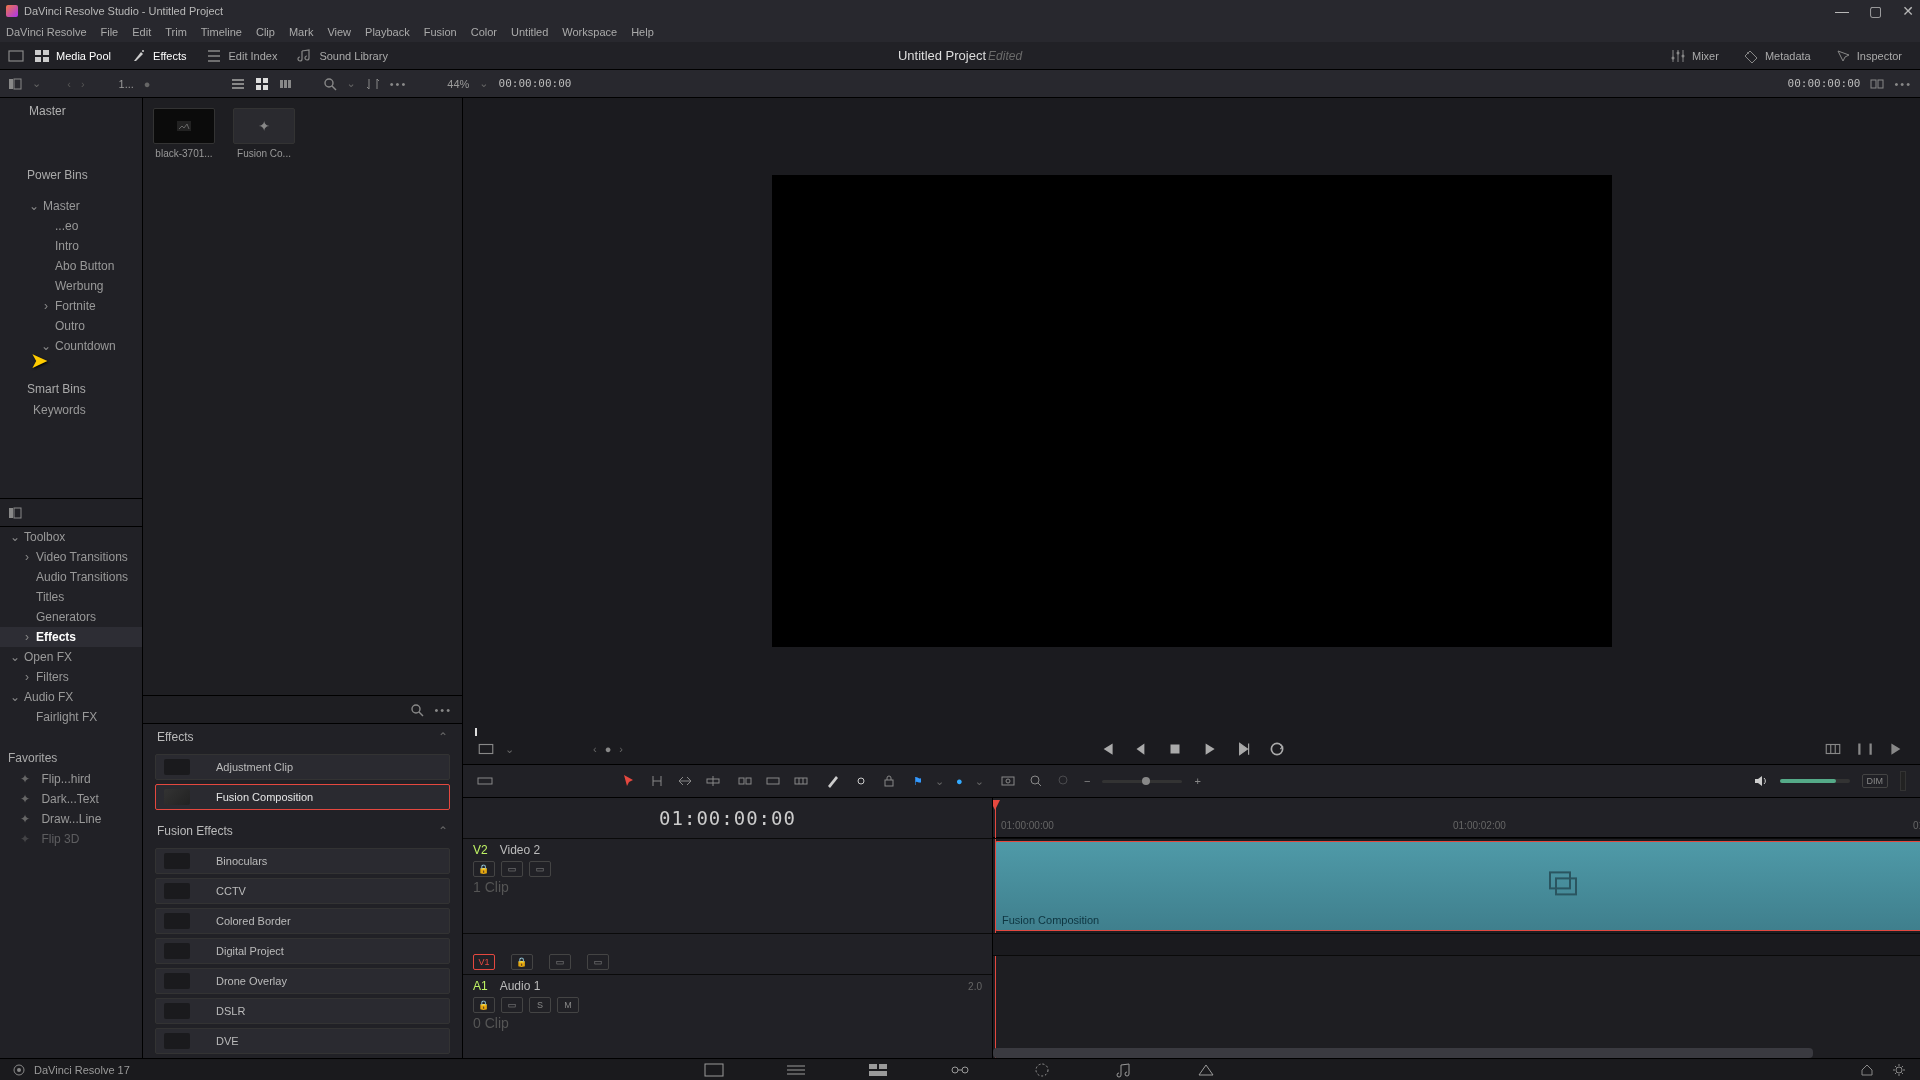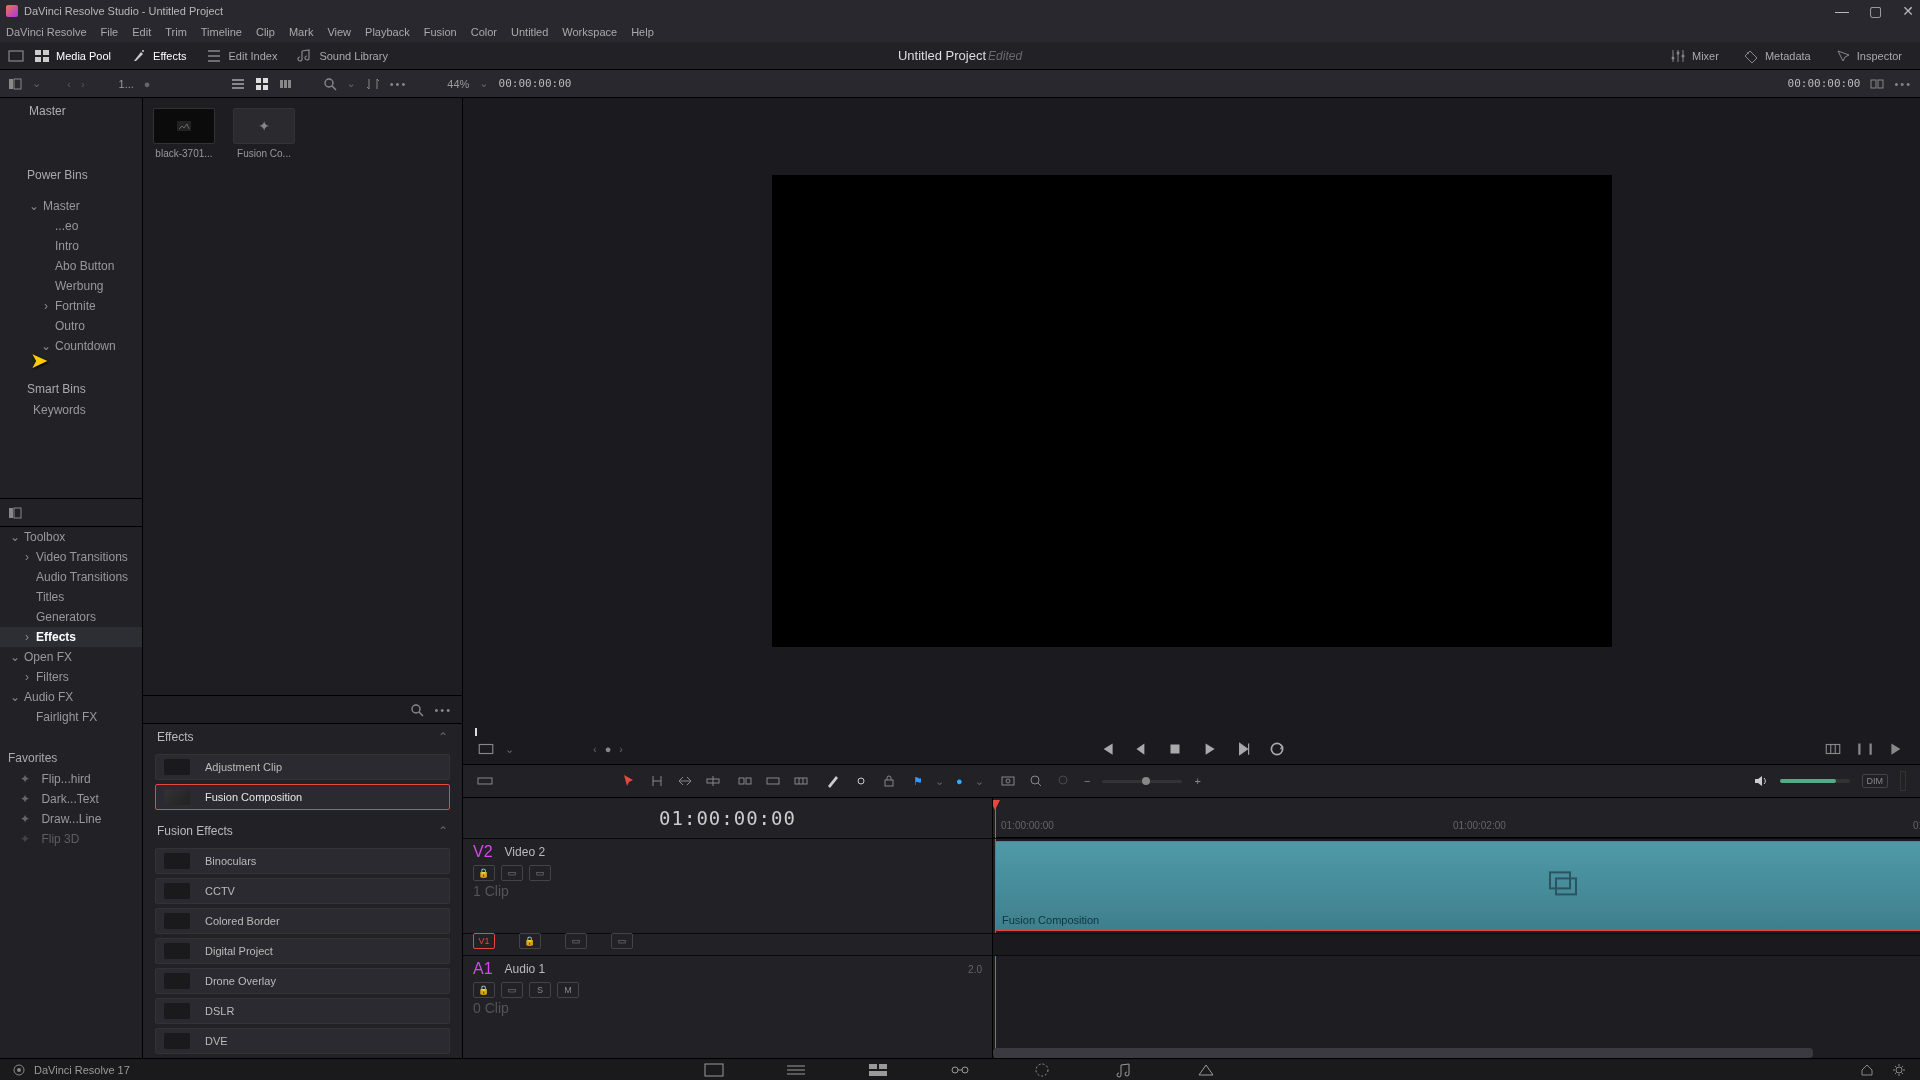--- a/index.html
+++ b/index.html
@@ -49,21 +49,21 @@
 
 .pool-col { width: 320px; background: #1e1e22; border-right: 1px solid #000; display:flex; flex-direction:column; }
 .pool-thumbs { padding: 10px; display: flex; gap: 18px; }
 .thumb { display:flex; flex-direction:column; align-items:center; gap:4px; }
 .thumb-box { width: 62px; height: 36px; background: #0b0b0b; border: 1px solid #333; border-radius: 2px; display:flex; align-items:center; justify-content:center; }
 .thumb-box.fusion { background:#2a2a2f; }
 .thumb-label { font-size: 10px; color:#999; max-width:70px; overflow:hidden; text-overflow:ellipsis; white-space:nowrap; }
 .pool-spacer { flex:1; }
 .effects-panel { border-top:1px solid #000; background:#212126; }
 .effects-group-title { padding: 6px 14px; color:#bbb; font-size:12px; display:flex; justify-content:space-between; align-items:center; }
-.effect-row { margin: 4px 12px; height: 26px; background:#2a2a30; border: 1px solid #333; border-radius:2px; display:flex; align-items:center; gap:15px; padding:0 8px; font-size:11px; color:#bbb; cursor:grab; }
+.effect-row { margin: 4px 12px; height: 26px; background:#2a2a30; border: 1px solid #333; border-radius:2px; display:flex; align-items:center; gap:26px; padding:0 8px; font-size:11px; color:#bbb; cursor:grab; }
 .effect-row .eicon { width: 26px; height: 16px; background:#1a1a1d; border-radius:2px; }
 .effect-row.selected { border: 1px solid #e5483f; color:#e5e5e5; }
 
 
 .viewer-col { flex: 1; display: flex; flex-direction: column; background:#1b1b1f; }
 .viewer-area { flex:1; display:flex; align-items:center; justify-content:center; padding:6px; }
 .viewer-canvas { width: 840px; height: 472px; background:#000; }
 .viewer-scrub { height:10px; position:relative; margin:0 12px; }
 .viewer-scrub::before { content:''; position:absolute; left:0; top:4px; width:2px; height:8px; background:#ddd; }
 .transport { height: 30px; display:flex; align-items:center; justify-content:center; gap:16px; }
@@ -74,21 +74,21 @@
 .edit-toolbar .group { display:flex; gap:12px; align-items:center; }
 .tool-ico { width:16px; height:16px; fill:#888; cursor:pointer; }
 .tool-ico.red { fill:#e5483f; }
 
 
 .timeline-wrap { display:flex; height: 260px; background:#1e1e22; }
 .tl-head-col { width: 530px; background:#212126; border-right:1px solid #000; }
 .tl-time-display { height:40px; display:flex; align-items:center; justify-content:center; font-size:19px; color:#ccc; font-family:monospace; letter-spacing:1px; }
 .track-header { border-top:1px solid #0a0a0a; padding:4px 10px; }
 .track-header .trk-top { display:flex; align-items:center; gap:12px; }
-.track-header .trk-name { color:#d946ef; font-size:16px; }
+.track-header .trk-name { color:#bef264; font-size:12px; }
 .track-header .trk-label { color:#bbb; font-size:12px; }
 .track-header .trk-btns { display:flex; gap:6px; margin-top:4px; }
 .trk-btn { width:22px; height:16px; border:1px solid #444; border-radius:2px; font-size:9px; display:flex; align-items:center; justify-content:center; color:#888; }
 .trk-btn.v1 { border-color:#e5483f; color:#e5483f; }
 .trk-info { color:#555; font-size:14px; margin-top:2px; }
 
 .tl-tracks { flex:1; position:relative; overflow:hidden; }
 .ruler { height:40px; border-bottom:1px solid #000; position:relative; background:#212126; }
 .playhead { position:absolute; left:0; top:2px; bottom:0; width:0; }
 .playhead::before { content:''; position:absolute; top:0; left:-5px; width:10px; height:10px; background:#e5483f; clip-path: polygon(0 0,100% 0,50% 100%); }
@@ -556,21 +556,21 @@
               <span class="trk-name">V2</span>
               <span class="trk-label">Video 2</span>
             </div>
           <div class="trk-btns">
             <span class="trk-btn">🔒</span>
             <span class="trk-btn">▭</span>
             <span class="trk-btn">▭</span>
           </div>
           <div class="trk-info">1 Clip</div>
         </div>
-        <div class="track-header" style="height:22px;padding:6px 10px;display:flex;align-items:flex-end;gap:24px">
+        <div class="track-header" style="height:22px;padding:20px 10px;display:flex;align-items:flex-start;gap:16px">
           <span class="trk-btn v1">V1</span>
           <span class="trk-btn">🔒</span>
           <span class="trk-btn">▭</span>
           <span class="trk-btn">▭</span>
         </div>
         <div class="track-header" style="height:80px">
           <div class="trk-top">
               <span class="trk-name">A1</span>
               <span class="trk-label">Audio 1</span>
               <span style="margin-left:auto;color:#666;font-size:10px">2.0</span>

